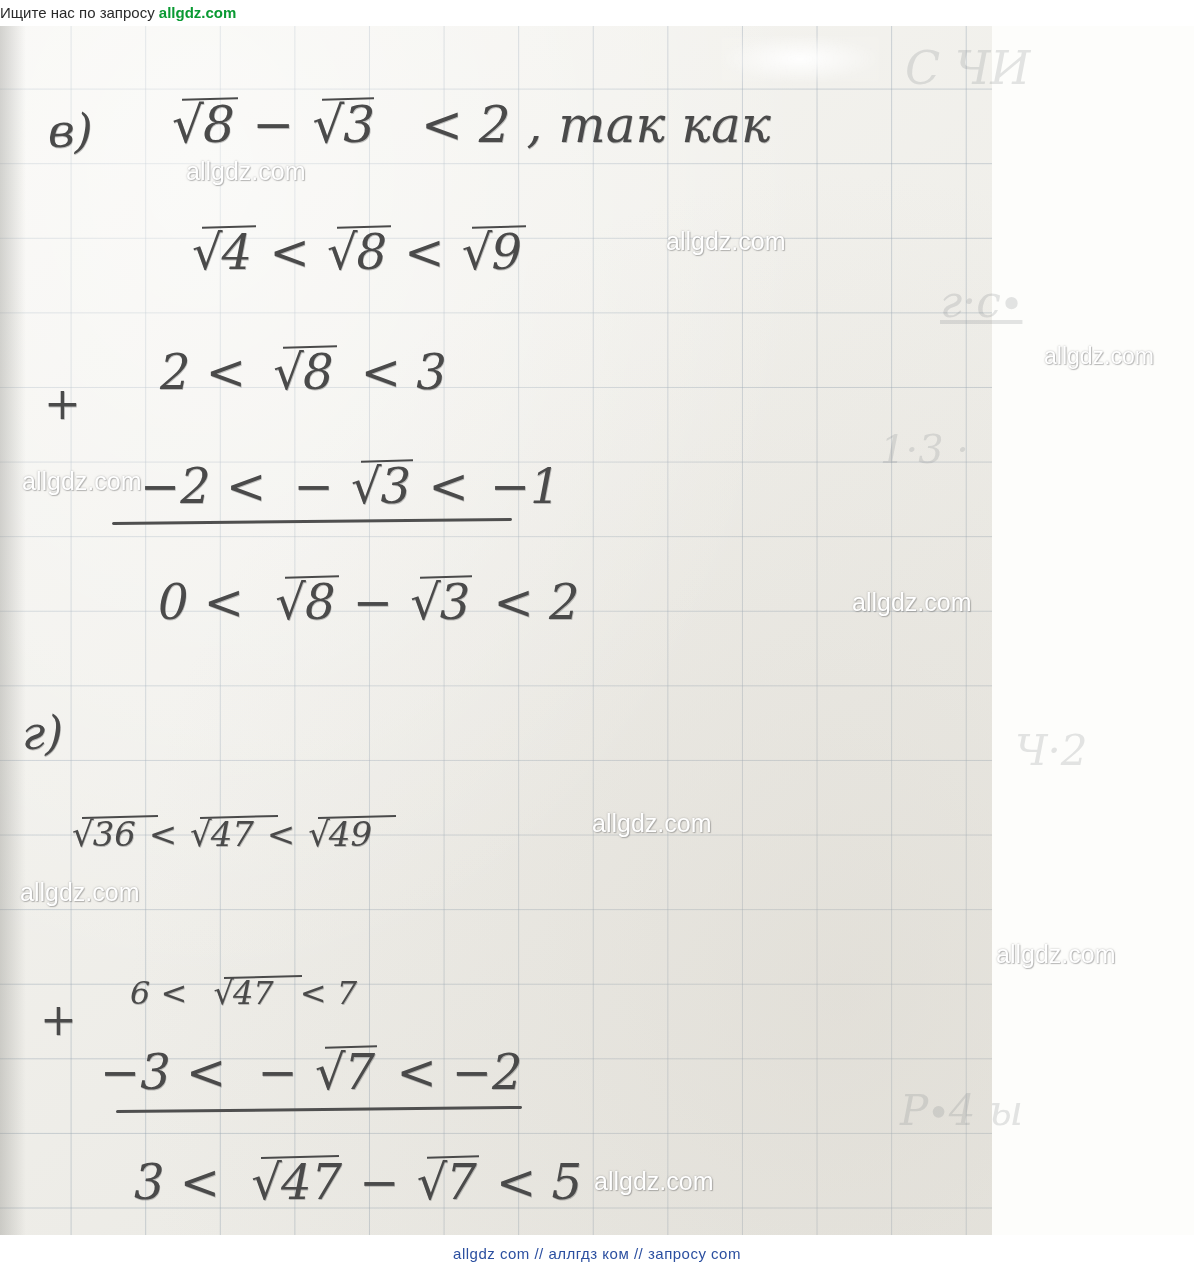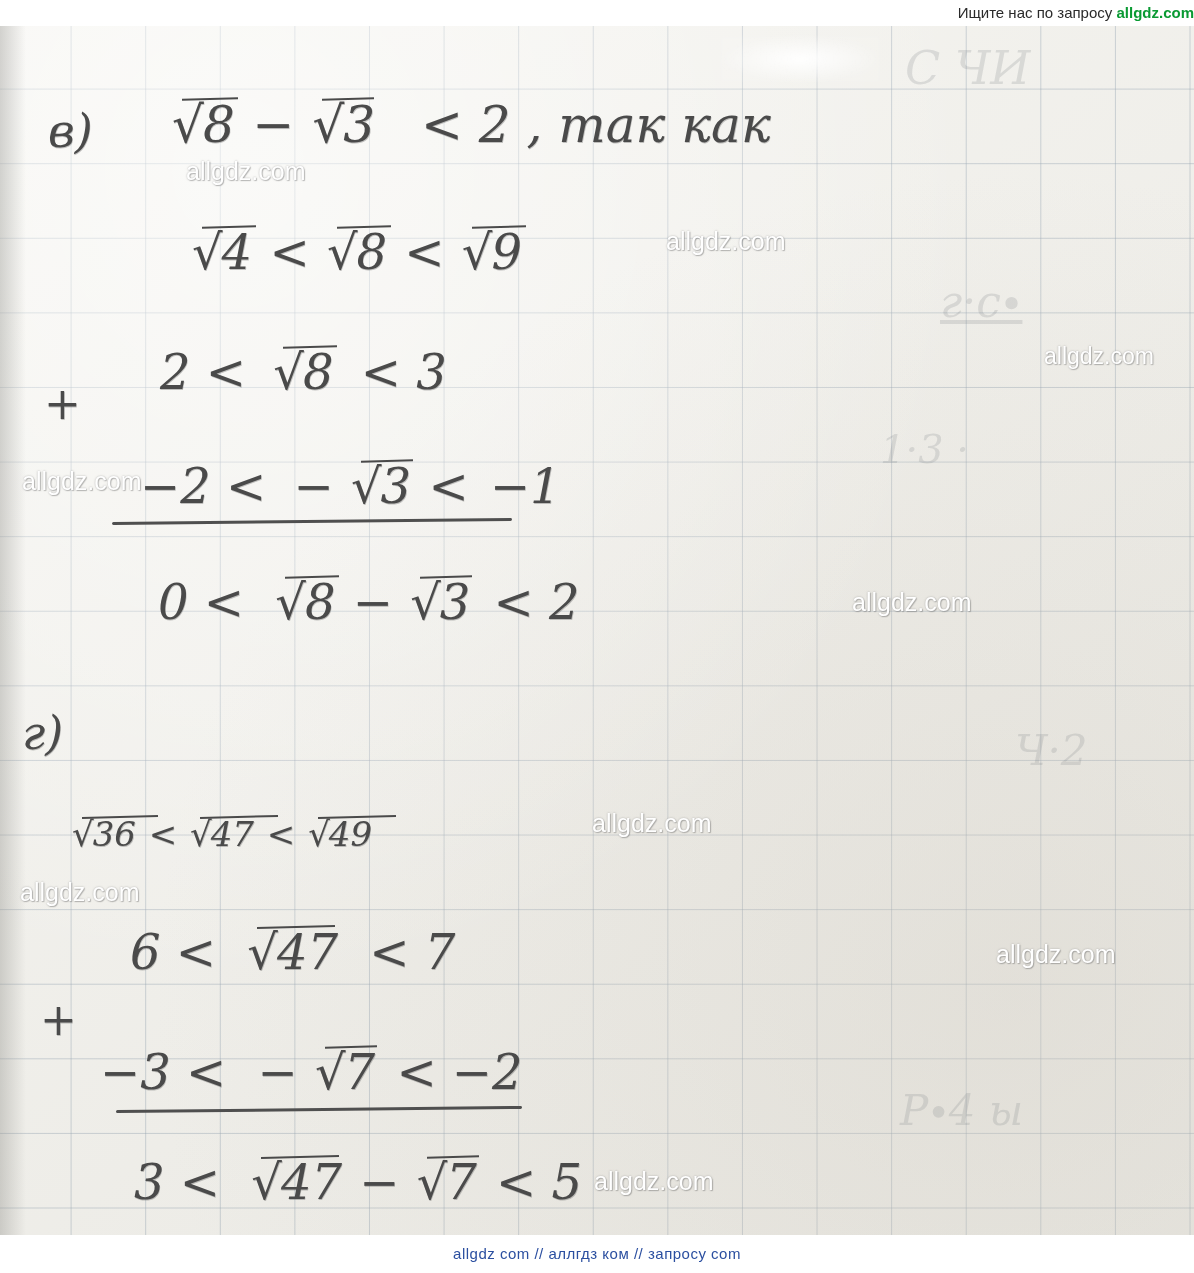--- a/index.html
+++ b/index.html
@@ -19,21 +19,21 @@
   }
 
   
   .top-banner {
     position: absolute;
     top: 0;
     left: 0;
     width: 1194px;
     height: 26px;
     background: #ffffff;
-    text-align: right;
+    text-align: left;
     font-size: 15px;
     line-height: 26px;
     color: #2a2a2a;
     z-index: 40;
   }
   .top-banner .green {
     color: #0a9a33;
     font-weight: bold;
   }
   .bottom-banner {
@@ -49,21 +49,21 @@
     color: #2b4fa0;
     z-index: 40;
     letter-spacing: 0.5px;
   }
 
   
   .sheet {
     position: absolute;
     top: 26px;
     left: 0;
-    width: 1194px;
+    width: 992px;
     height: 1209px;
     background-color: #f4f3ee;
     background-image:
       linear-gradient(to right, rgba(120,140,160,0.45) 1px, transparent 1px),
       linear-gradient(to bottom, rgba(120,140,160,0.45) 1px, transparent 1px);
     background-size: 74.6px 74.6px;
     background-position: -4px -12px;
   }
   .paper-tint {
     position: absolute;
@@ -218,21 +218,21 @@
 
 
     <div class="hw" style="left:70px; top:788px; font-size:34px;">
       <span class="rad"><span class="bar" style="width:76px;"></span><span class="rsym">√</span><span>36</span></span>
       <span>&lt;</span>
       <span class="rad"><span class="bar" style="width:78px;"></span><span class="rsym">√</span><span>47</span></span>
       <span>&lt;</span>
       <span class="rad"><span class="bar" style="width:78px;"></span><span class="rsym">√</span><span>49</span></span>
     </div>
 
-    <div class="hw" style="left:130px; top:898px; font-size:48px;font-style:italic;">
+    <div class="hw" style="left:130px; top:948px; font-size:32px;font-style:italic;">
       <span>6 &lt;</span>
       <span class="rad" style="margin-left:14px;"><span class="bar" style="width:78px;"></span><span class="rsym">√</span><span>47</span></span>
       <span style="margin-left:14px;">&lt; 7</span>
     </div>
 
     <div class="hw" style="left:40px; top:968px; font-size:44px;">+</div>
 
     <div class="hw" style="left:100px; top:1018px; font-size:48px;">
       <span>−3 &lt;</span>
       <span style="margin-left:16px;">−</span>

